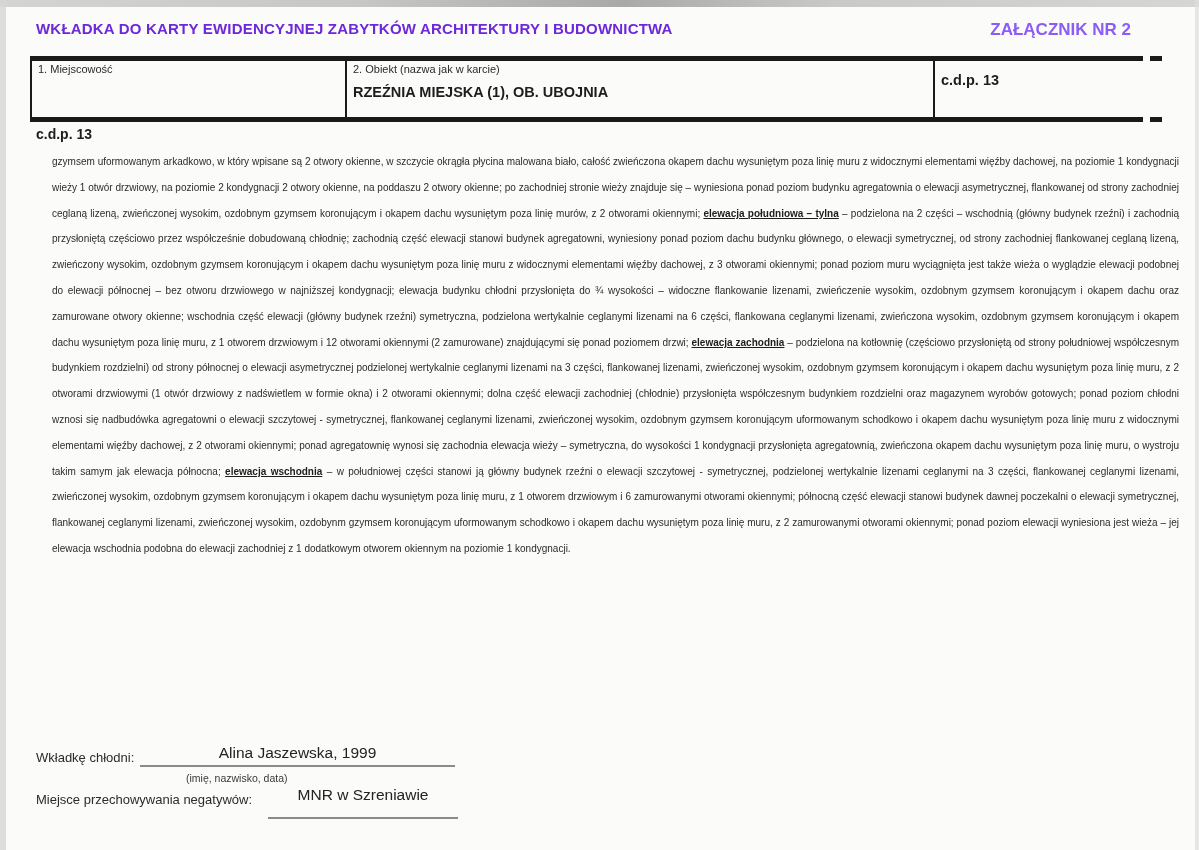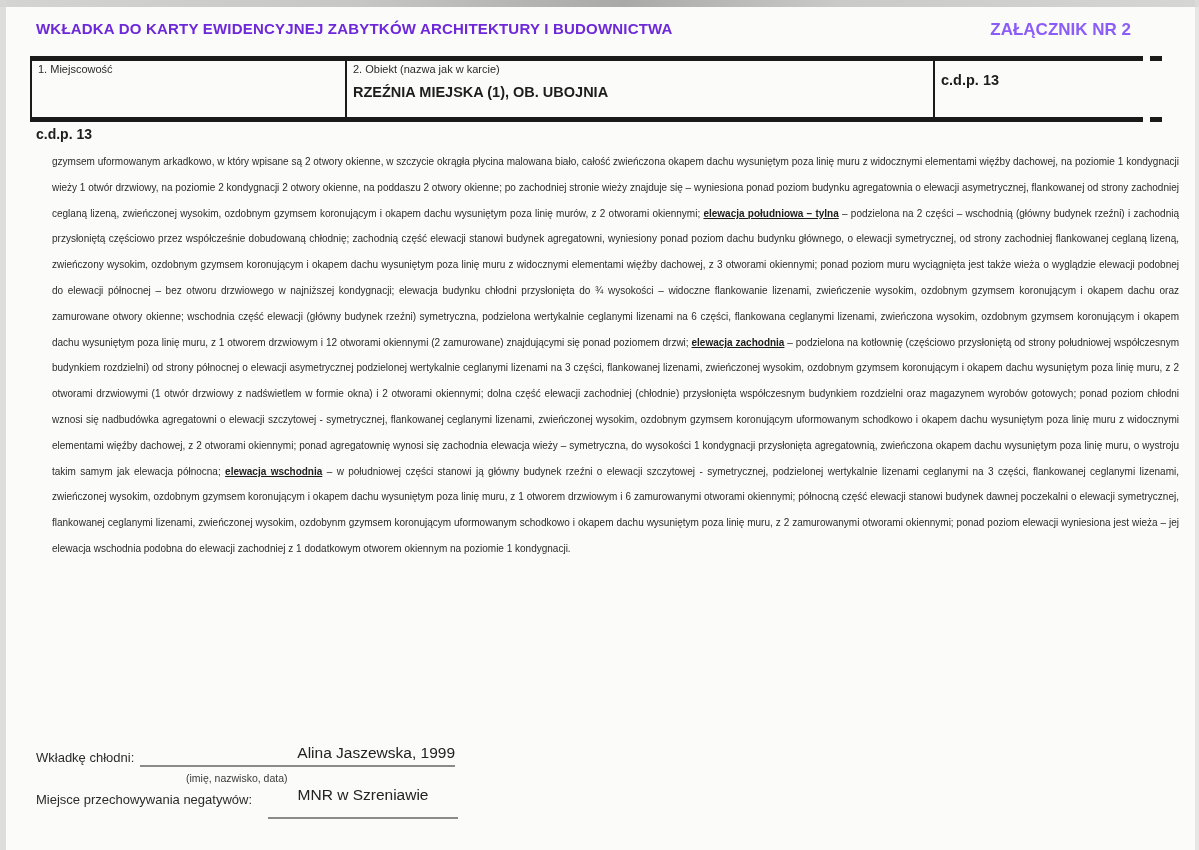--- a/index.html
+++ b/index.html
@@ -42,21 +42,21 @@
 
   .cdp{position:absolute;top:126px;left:36px;font-weight:bold;font-size:14px;color:#1d1d1d;}
 
   .bodytext{position:absolute;top:149px;left:52px;width:1127px;
     font-size:10px;line-height:25.8px;text-align:justify;color:#2b2b2b;}
   .bodytext .emph{font-weight:bold;text-decoration:underline;color:#1d1d1d;}
 
   .footer{position:absolute;top:744px;left:36px;width:600px;font-size:13px;color:#2b2b2b;}
   .footer-row{position:relative;}
   .founder-label{position:absolute;top:6px;left:0;}
-  .founder-field{position:absolute;top:0;left:104px;width:315px;text-align:right;
+  .founder-field{position:absolute;top:0;left:104px;width:315px;text-align:center;
     font-size:15.5px;color:#222;border-bottom:2px solid #8a8a88;padding-bottom:3px;}
   .founder-caption{position:absolute;top:28px;left:150px;font-size:10.5px;color:#3a3a3a;}
   .negatives-label{position:absolute;top:48px;left:0;}
   .negatives-field{position:absolute;top:42px;left:232px;width:190px;text-align:center;
     font-size:15.5px;color:#222;border-bottom:2px solid #8a8a88;padding-bottom:13px;}
 </style>
 </head>
 <body>
 
 <div class="page">

